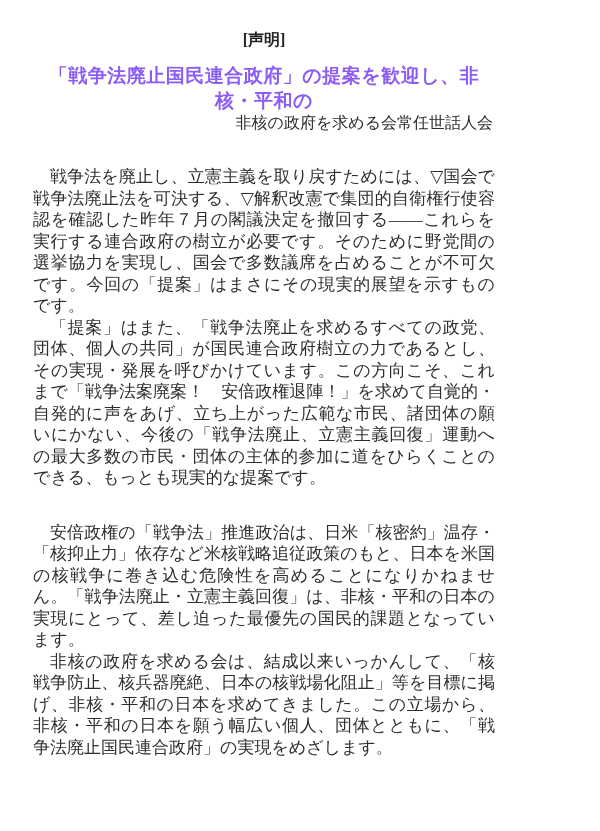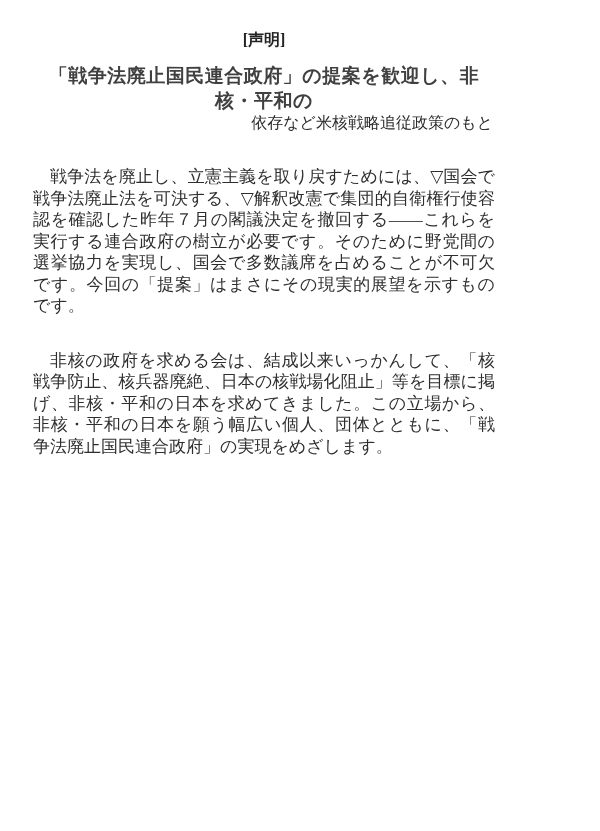--- a/index.html
+++ b/index.html
@@ -24,21 +24,21 @@
     font-size: 16px;
     line-height: 20px;
     color: #232323;
   }
   .stmt-title {
     margin-top: 13px;
     text-align: center;
     font-weight: bold;
     font-size: 19px;
     line-height: 25px;
-    color: #404040;
+    color: #8b5cf6;
     letter-spacing: 0.5px;
   }
   .byline {
     text-align: right;
     font-size: 16px;
     line-height: 20px;
     color: #2b2b2b;
     padding-right: 2px;
   }
   .byline .date-line { margin-top: 4px; }
@@ -61,33 +61,35 @@
 
 <div class="page">
 
   <div class="stmt-label">[声明]</div>
 
   <div class="stmt-title">
     <div>「戦争法廃止国民連合政府」の提案を歓迎し、非核・平和の</div>
   </div>
 
   <div class="byline">
-    <div>依存など米核戦略追従政策のもと</div>
+    <div>非核の政府を求める会常任世話人会</div>
   </div>
 
   <div class="body-text">
 
     <div class="group">
     </div>
 
     <div class="group">
       <p class="para">戦争法を廃止し、立憲主義を取り戻すためには、▽国会で戦争法廃止法を可決する、▽解釈改憲で集団的自衛権行使容認を確認した昨年７月の閣議決定を撤回する――これらを実行する連合政府の樹立が必要です。そのために野党間の選挙協力を実現し、国会で多数議席を占めることが不可欠です。今回の「提案」はまさにその現実的展望を示すものです。</p>
+      <p class="para">「提案」はまた、「戦争法廃止を求めるすべての政党、団体、個人の共同」が国民連合政府樹立の力であるとし、その実現・発展を呼びかけています。この方向こそ、これまで「戦争法案廃案！　安倍政権退陣！」を求めて自覚的・自発的に声をあげ、立ち上がった広範な市民、諸団体の願いにかない、今後の「戦争法廃止、立憲主義回復」運動への最大多数の市民・団体の主体的参加に道をひらくことのできる、もっとも現実的な提案です。</p>
     </div>
 
     <div class="group">
+      <p class="para">安倍政権の「戦争法」推進政治は、日米「核密約」温存・「核抑止力」依存など米核戦略追従政策のもと、日本を米国の核戦争に巻き込む危険性を高めることになりかねません。「戦争法廃止・立憲主義回復」は、非核・平和の日本の実現にとって、差し迫った最優先の国民的課題となっています。</p>
       <p class="para">
         <span>非核の政府を求める会は、結成以来いっかんして、「核戦争防止、核兵器廃絶、日本の核戦場化阻止」等を目標に掲げ、非核・平和の日本を求めてきました。この立場から、非核・平和の日本を願う幅広い個人、団体とともに、「戦争法廃止国民連合政府」の実現をめざします。</span>
         
       </p>
     </div>
 
   </div>
 
 </div>
 

